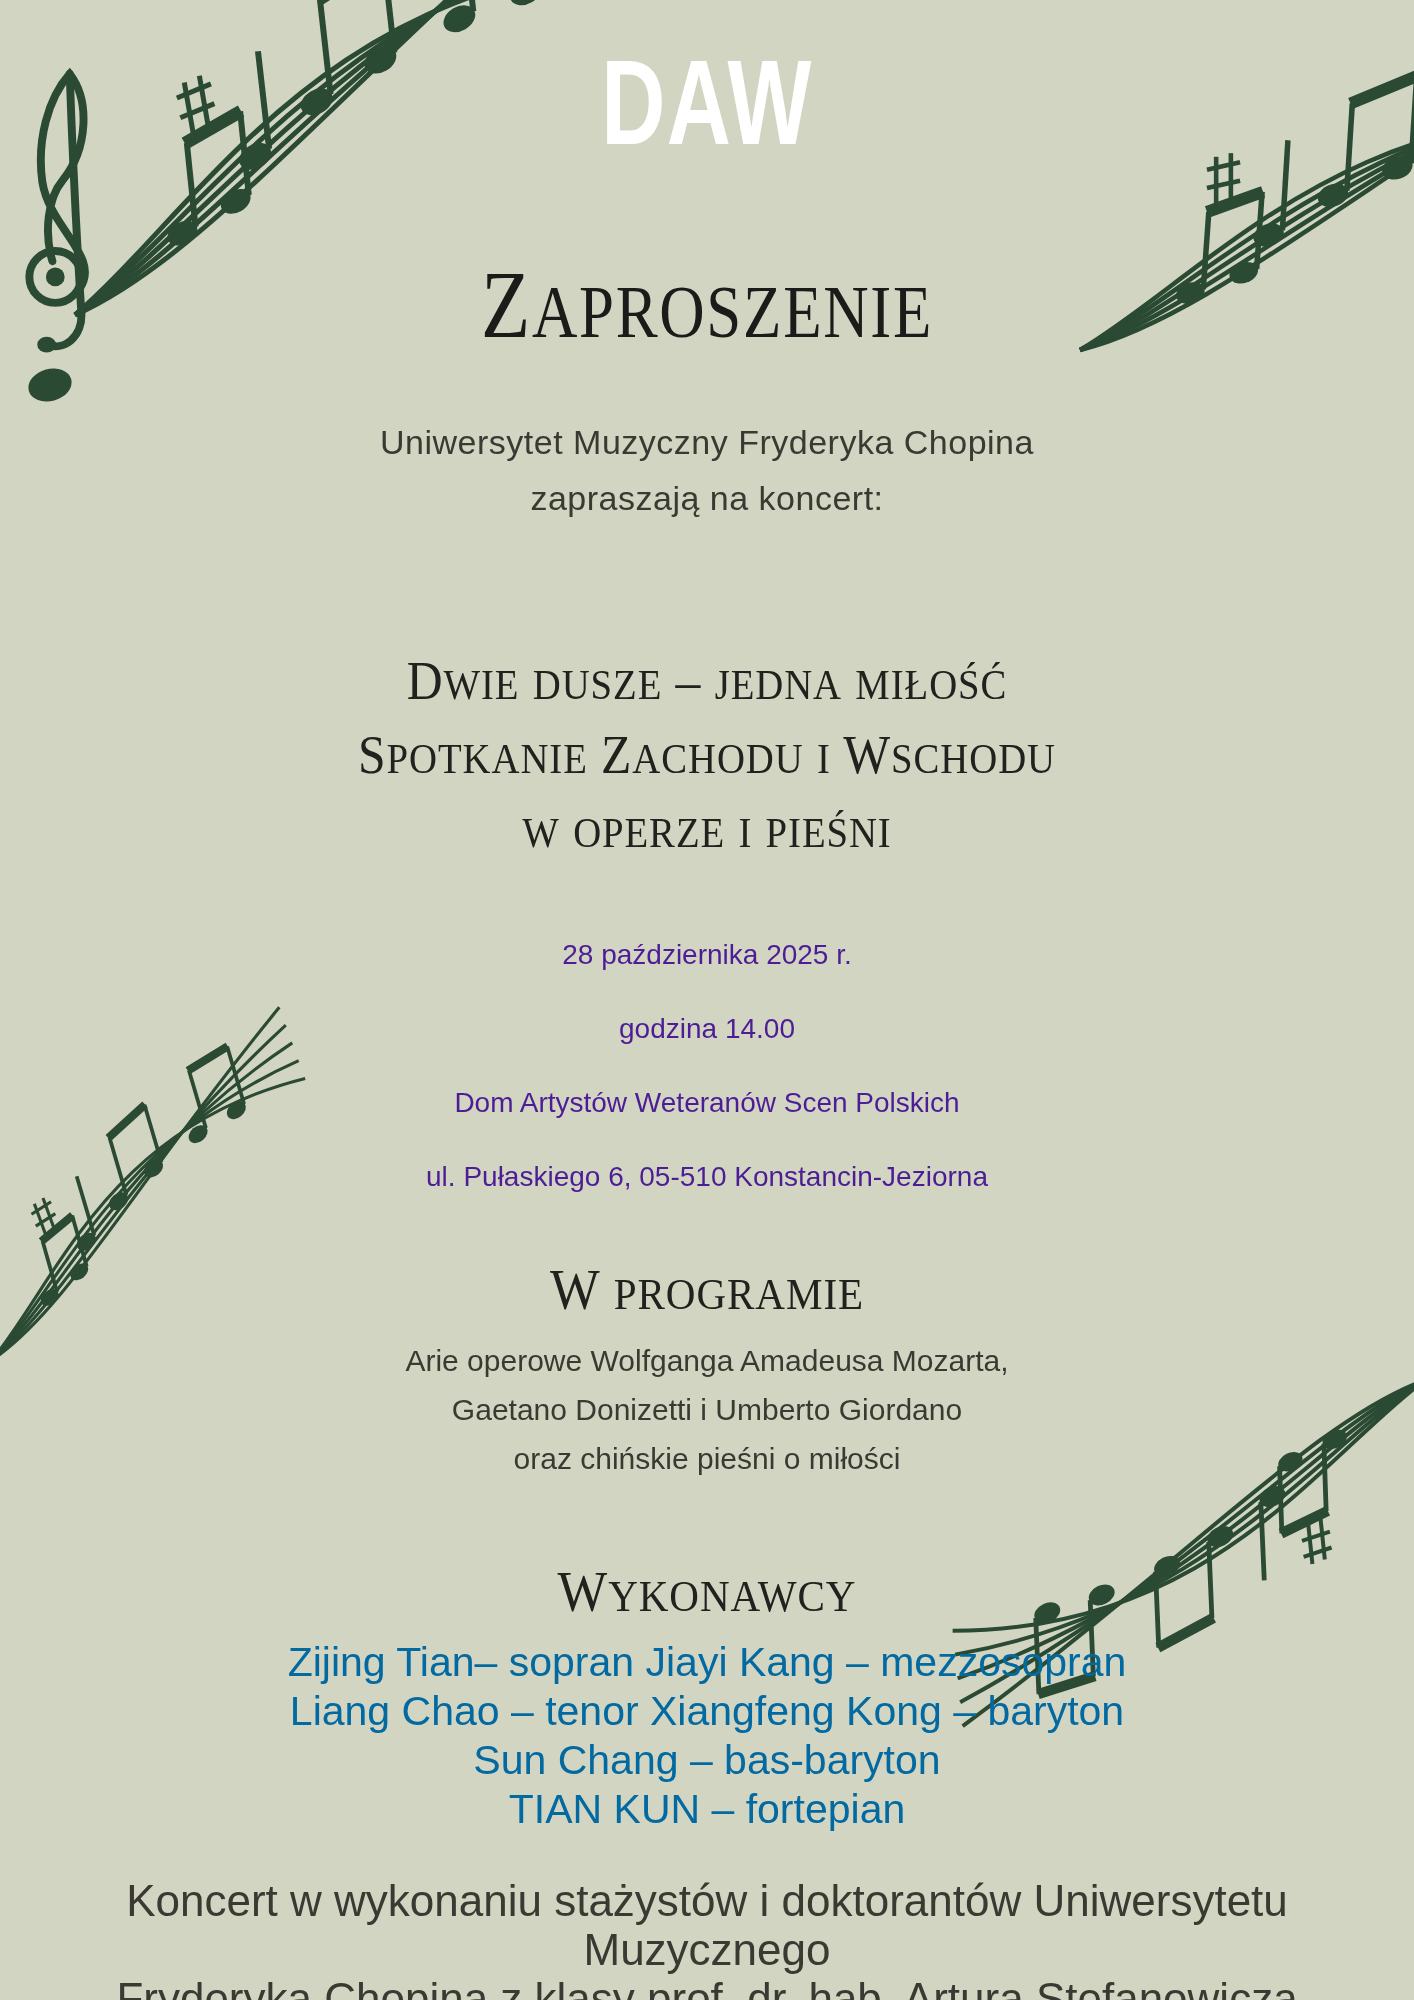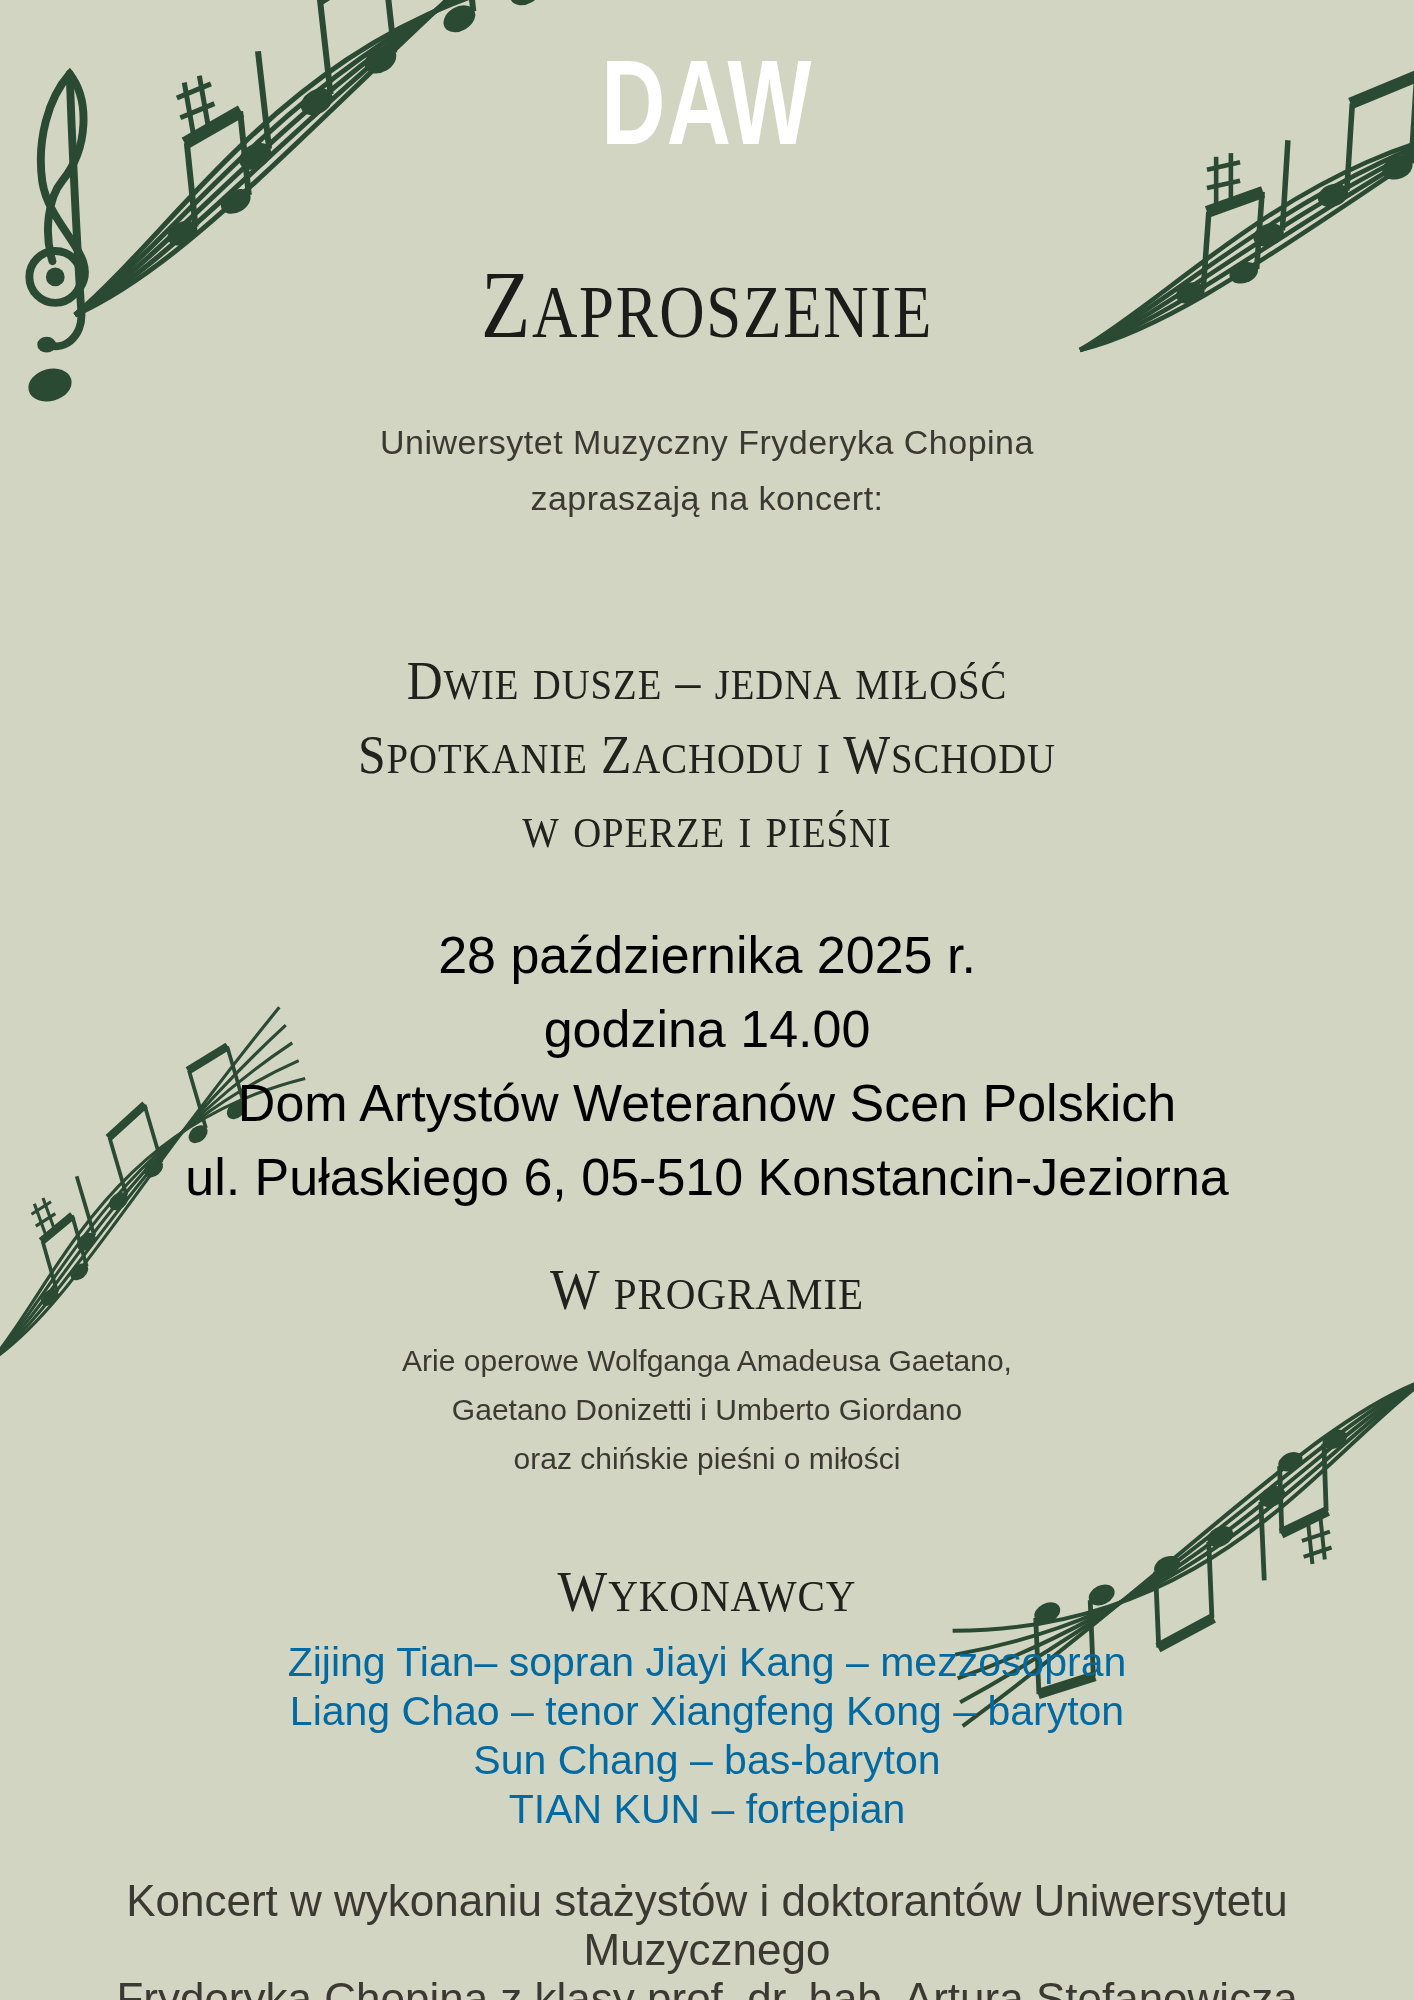--- a/index.html
+++ b/index.html
@@ -29,21 +29,21 @@
     color:#1b1b19; letter-spacing:2px;
     transform:scaleX(0.84);
   }
   .smallcaps .lc { font-size:0.78em; }
 
   .intro { top:398px; font-size:34px; line-height:56px; color:#3a3a33; letter-spacing:0.5px; }
   .event-title {
     top:630px; font-size:54px; line-height:70px;
     color:#21211d; letter-spacing:1px; transform:scaleX(0.92);
   }
-  .details { top:902px; font-size:52px; line-height:74px; color:#000000; }
+  .details { top:902px; font-size:28px; line-height:74px; color:#4c1d95; }
 
   .section-heading { font-size:56px; line-height:1.1; color:#21211d; letter-spacing:1px; transform:scaleX(0.94); }
   .program-heading { top:1244px; }
   .program-lines  { top:1320px; font-size:30px; line-height:49px; color:#3a3a33; }
   .performers-heading { top:1546px; }
   .performers-lines { top:1622px; font-size:41px; line-height:49px; color:#0369a1; }
   .footer-lines { top:1860px; font-size:44px; line-height:49px; color:#3a3a33; }
 </style>
 </head>
 <body>
@@ -135,21 +135,21 @@
     <div class="details">
       <div>28 października 2025 r.</div>
       <div>godzina 14.00</div>
       <div>Dom Artystów Weteranów Scen Polskich</div>
       <div>ul. Pułaskiego 6, 05-510 Konstancin-Jeziorna</div>
     </div>
 
     <div class="section-heading serif smallcaps program-heading">W <span class="lc">P</span><span class="lc">R</span><span class="lc">O</span><span class="lc">G</span><span class="lc">R</span><span class="lc">A</span><span class="lc">M</span><span class="lc">I</span><span class="lc">E</span></div>
 
     <div class="program-lines">
-      <div>Arie operowe Wolfganga Amadeusa Gaetano,</div>
+      <div>Arie operowe Wolfganga Amadeusa Mozarta,</div>
       <div>Gaetano Donizetti i Umberto Giordano</div>
       <div>oraz chińskie pieśni o miłości</div>
     </div>
 
     <div class="section-heading serif smallcaps performers-heading">W<span class="lc">Y</span><span class="lc">K</span><span class="lc">O</span><span class="lc">N</span><span class="lc">A</span><span class="lc">W</span><span class="lc">C</span><span class="lc">Y</span></div>
 
     <div class="performers-lines">
       <div>Zijing Tian– sopran Jiayi Kang – mezzosopran</div>
       <div>Liang Chao – tenor Xiangfeng Kong – baryton</div>
       <div>Sun Chang – bas-baryton</div>

